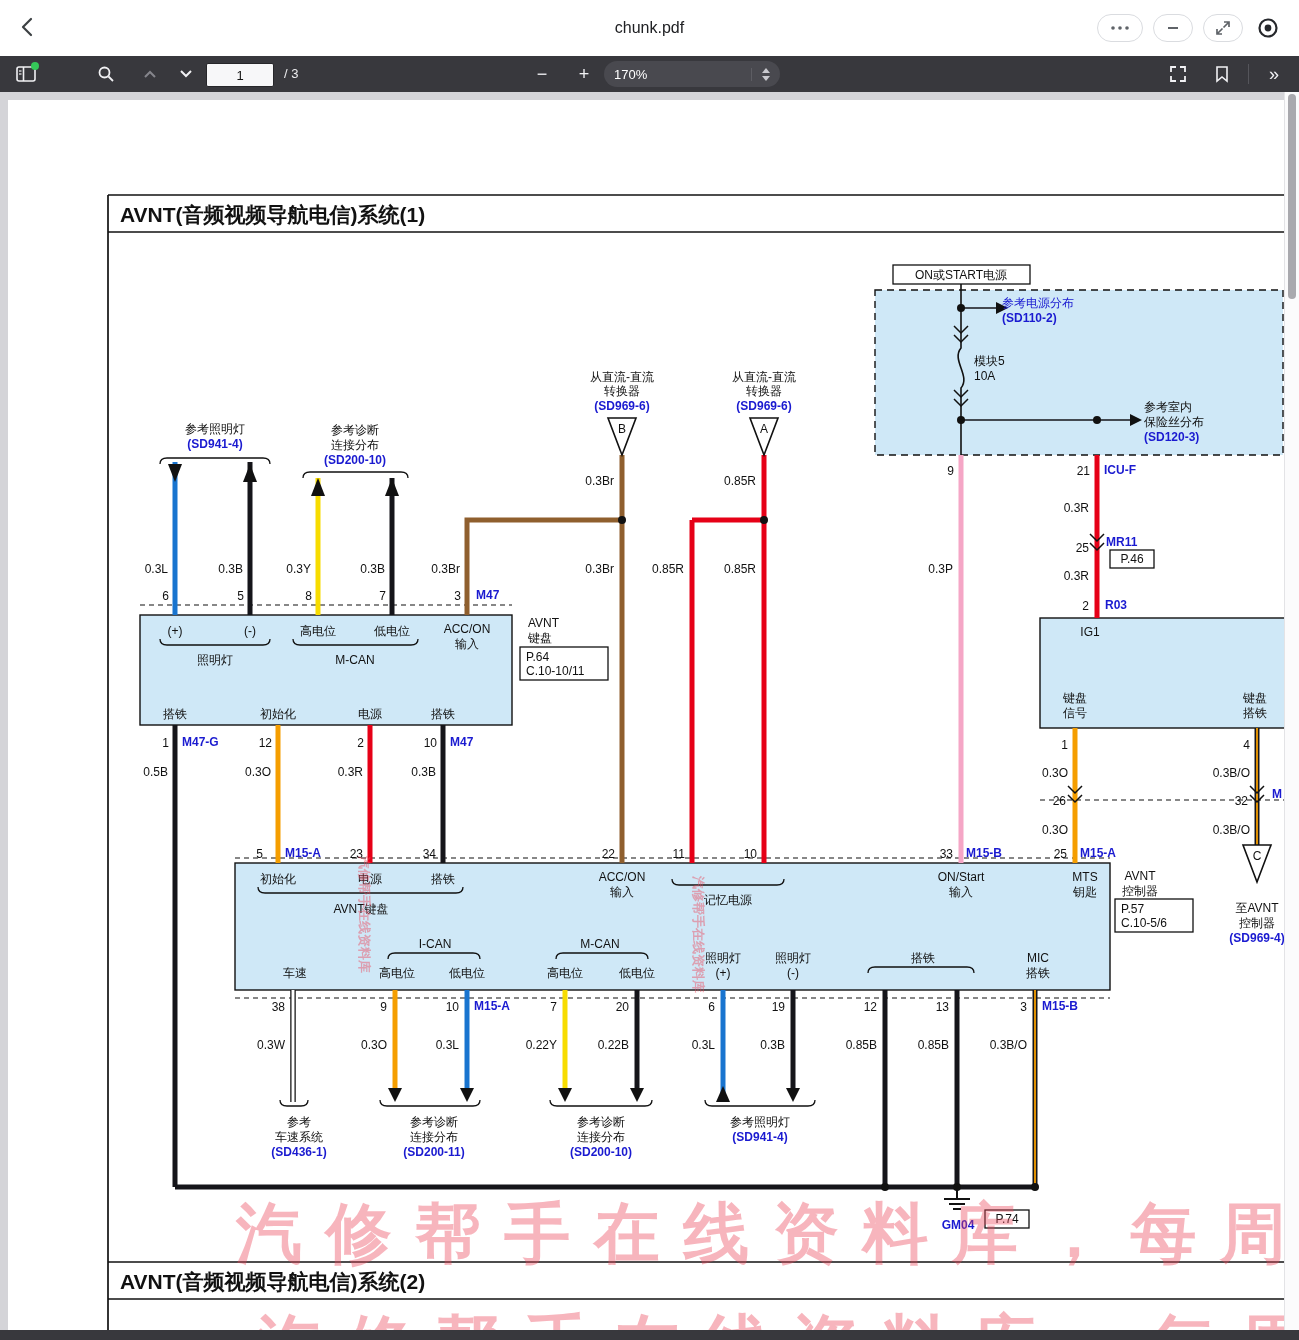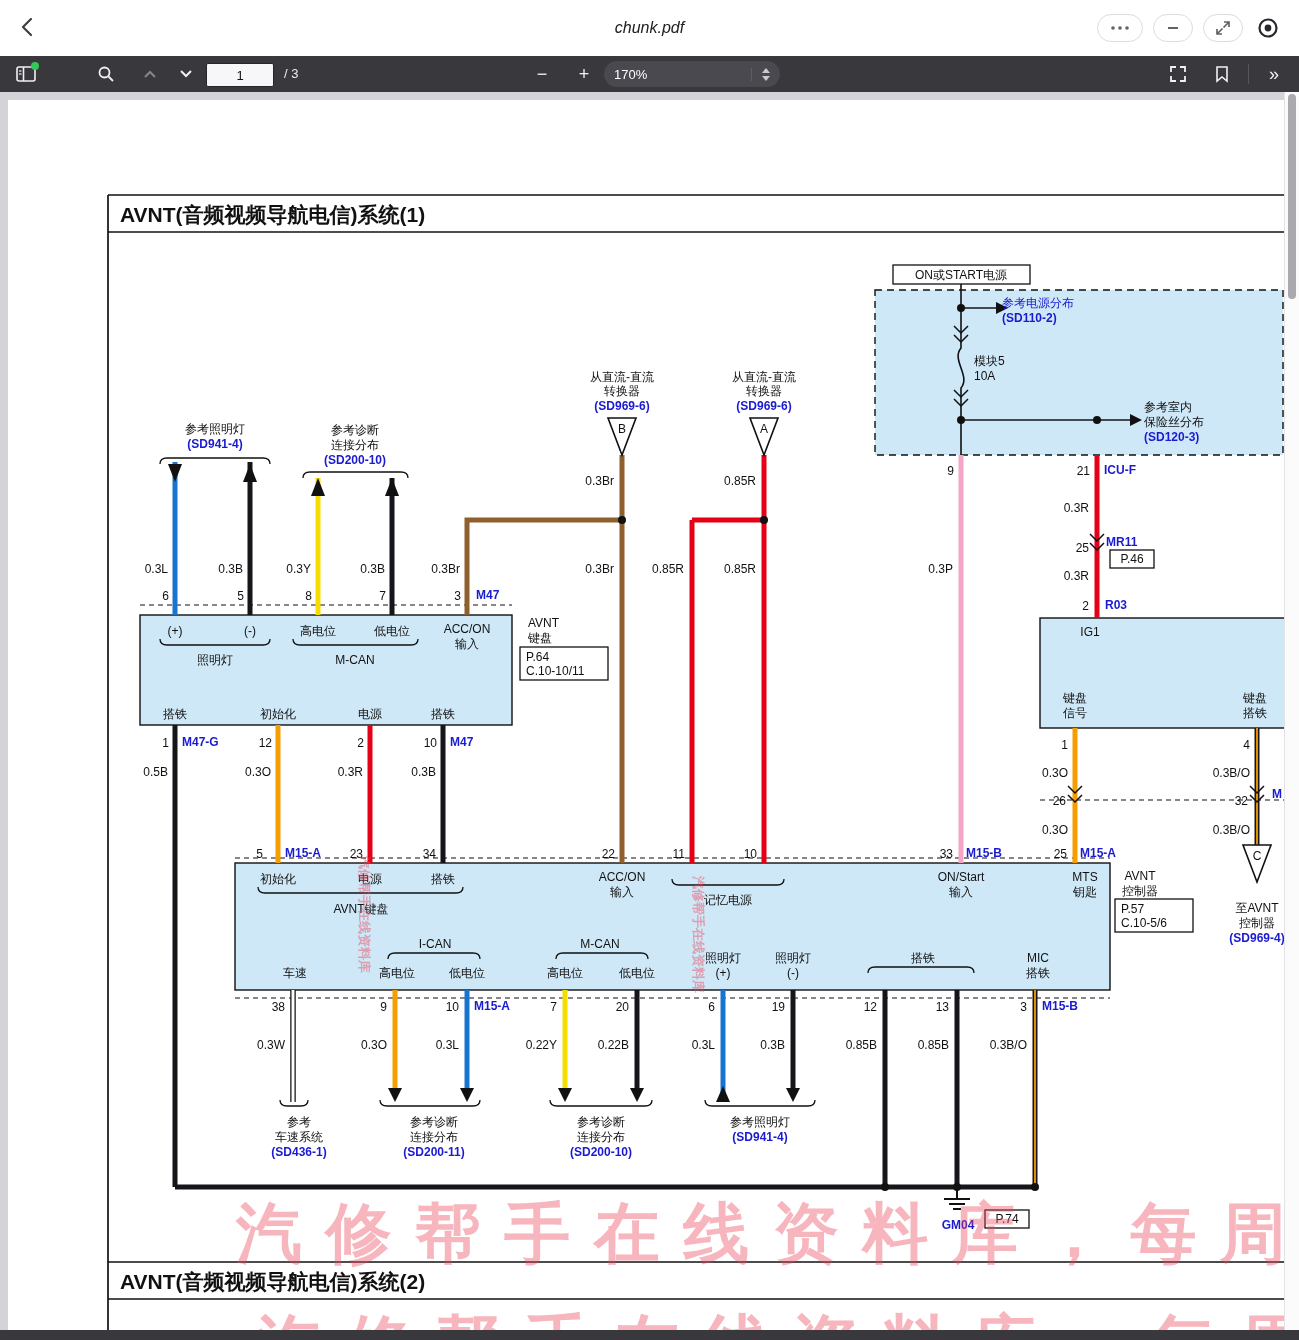--- a/index.html
+++ b/index.html
@@ -2,21 +2,21 @@
 <html><head>
 <meta charset="utf-8">
 <style>
   html,body{margin:0;padding:0;background:#26262a;}
   .screen{position:relative;width:1299px;height:1340px;background:#d4d4d8;overflow:hidden;
     font-family:"Liberation Sans","DejaVu Sans",sans-serif;}
   
   .titlebar{position:absolute;top:0;left:0;width:1299px;height:56px;background:#ffffff;}
   .back-btn{position:absolute;left:14px;top:15px;width:28px;height:26px;background:none;border:none;padding:0;cursor:pointer;}
   .doc-title{position:absolute;left:0;right:0;top:0;height:64px;line-height:56px;text-align:center;
-    font-size:16px;color:#202124;font-style:italic;}
+    font-size:16px;color:#202124;}
   .win-controls{position:absolute;right:16px;top:14px;height:28px;display:flex;align-items:center;gap:10px;}
   .pill{height:28px;border:1px solid #dadce0;border-radius:14px;background:#fff;display:flex;
     align-items:center;justify-content:center;padding:0;cursor:pointer;}
   .pill.w46{width:46px}.pill.w40{width:40px}
   .plain-btn{background:none;border:none;padding:0;width:30px;height:28px;display:flex;align-items:center;justify-content:center;cursor:pointer;}
   
   .toolbar{position:absolute;top:56px;left:0;width:1299px;height:36px;background:#38383d;}
   .tbtn{position:absolute;top:4px;width:32px;height:28px;background:transparent;border:none;display:flex;
     align-items:center;justify-content:center;cursor:pointer;}
   .glyph{color:#f1f1f4;font-size:18px;line-height:1;}

